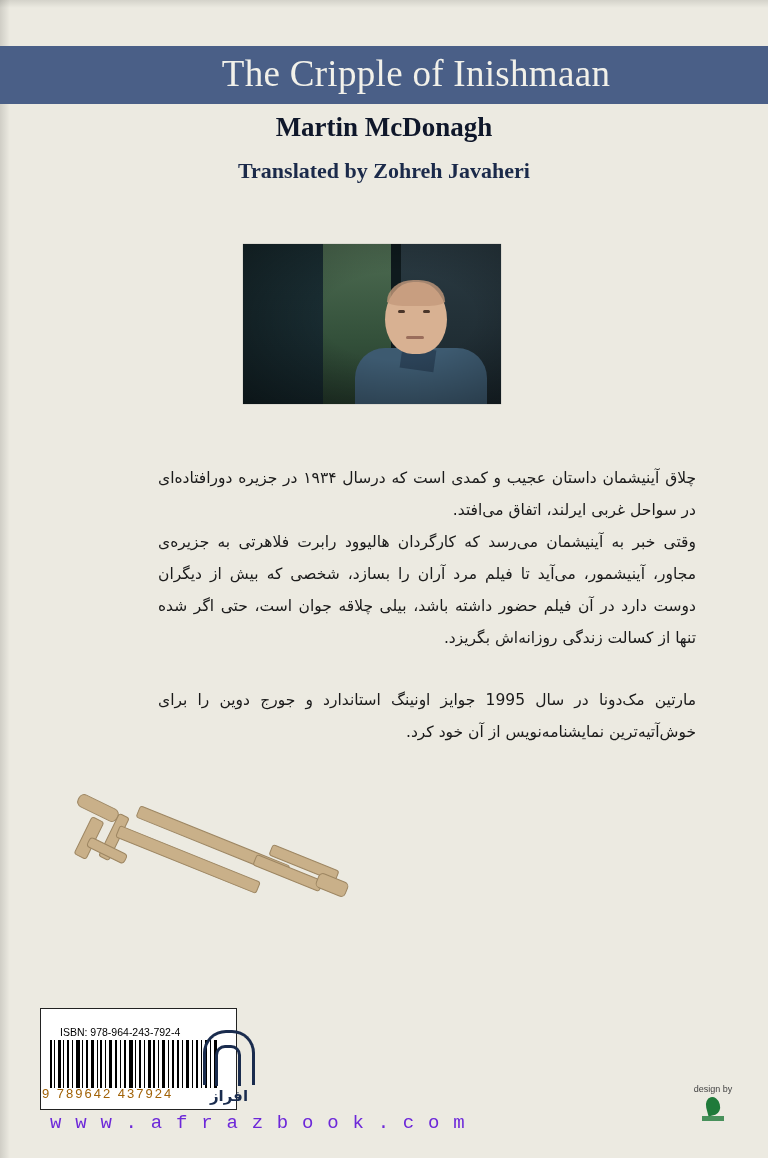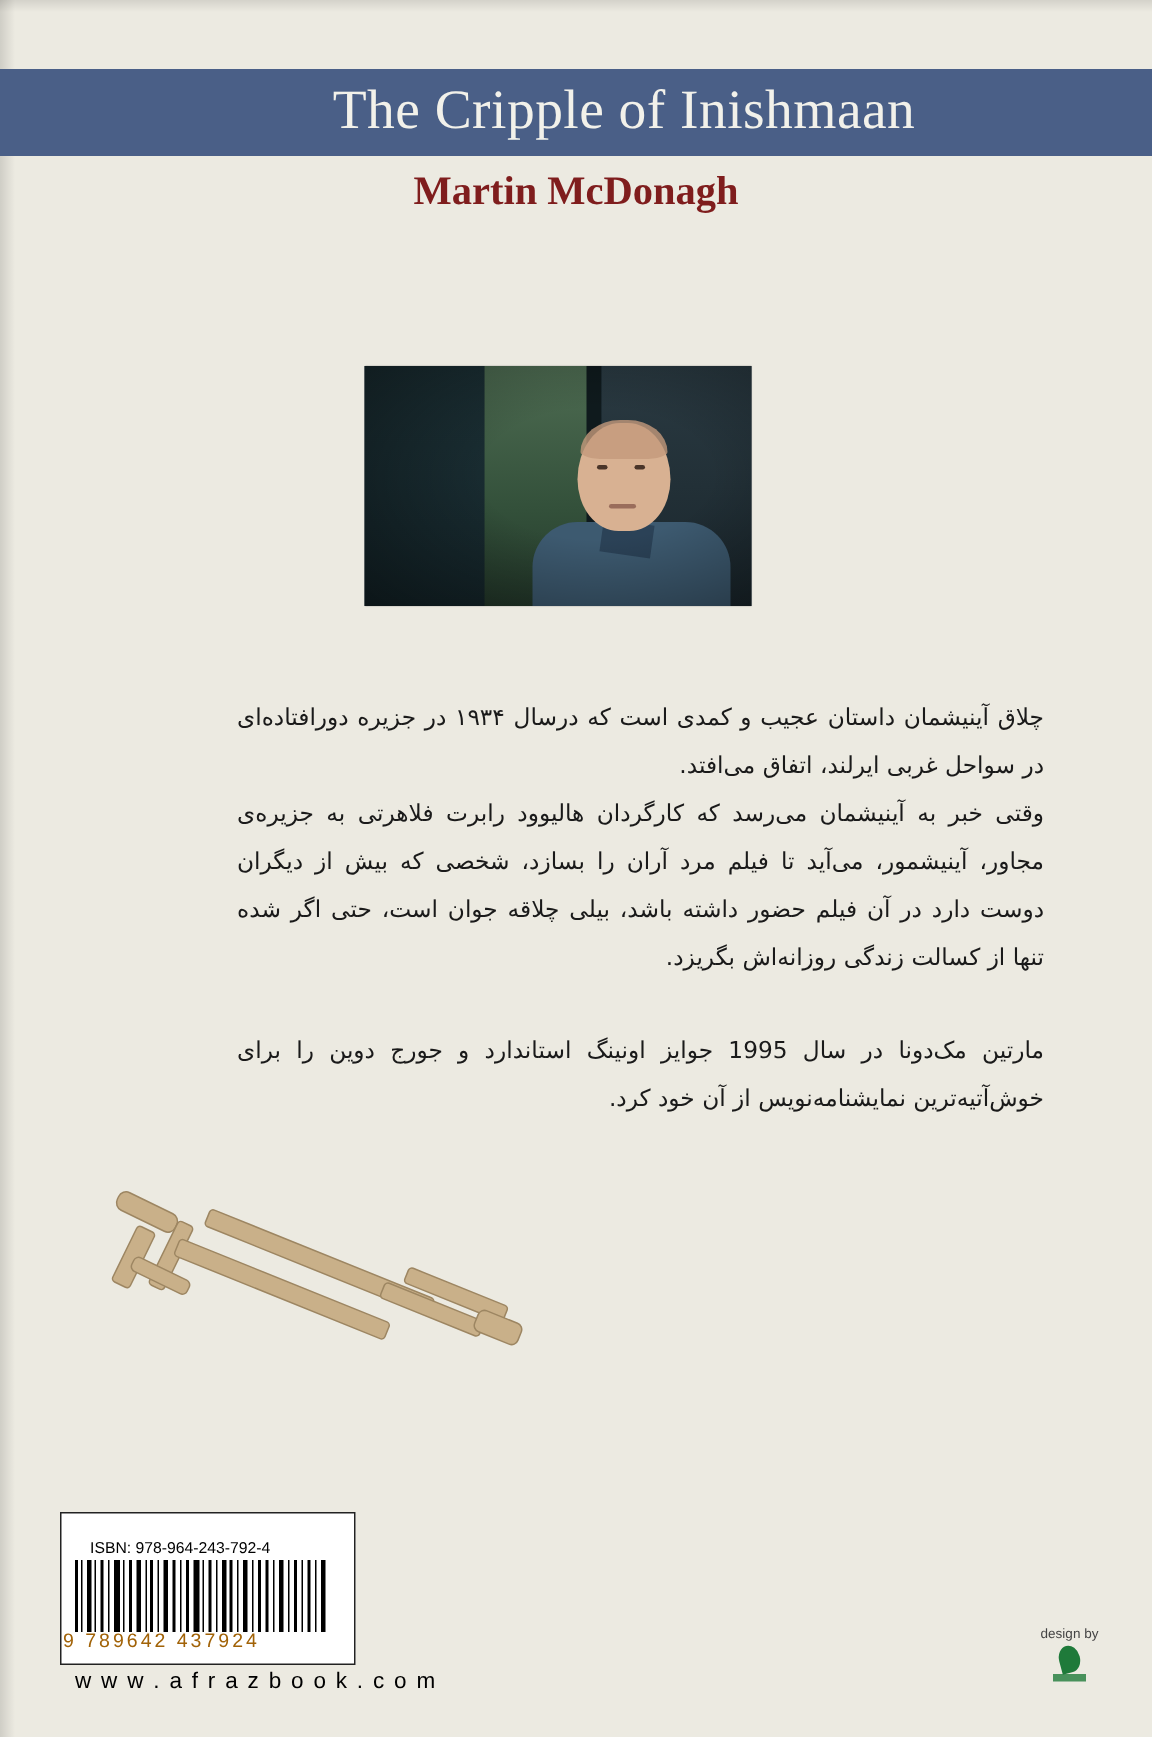--- a/index.html
+++ b/index.html
@@ -42,21 +42,21 @@
     font-weight: normal;
     letter-spacing: 0.3px;
     padding-left: 32px;
   }
   .author {
     position: absolute;
     top: 112px;
     left: 0;
     width: 768px;
     text-align: center;
-    color: #7f1d1d;
+    color: #0f172a;
     font-size: 27px;
     font-weight: bold;
     font-family: "Liberation Serif", serif;
   }
   .translator {
     position: absolute;
     top: 158px;
     left: 0;
     width: 768px;
     text-align: center;
@@ -218,24 +218,24 @@
     width: 192px;
     font-family: "Liberation Sans", sans-serif;
     font-size: 13px;
     letter-spacing: 2px;
     color: #a16207;
   }
   .website {
     position: absolute;
     left: 50px;
     top: 1112px;
-    font-family: Liberation Sans, sans-serif;
-    font-size: 15px;
+    font-family: Liberation Mono, monospace;
+    font-size: 19px;
     letter-spacing: 1.2px;
-    color: #000000;
+    color: #6d28d9;
   }
   
   .publisher {
     position: absolute;
     left: 196px;
     top: 1030px;
     width: 66px;
     height: 78px;
     text-align: center;
   }
@@ -314,20 +314,21 @@
 <body>
 
 <div class="page">
 
   <div class="edge-shadow-top"></div>
   <div class="edge-shadow-left"></div>
 
   <div class="title-band"></div>
   <div class="title-text">The Cripple of Inishmaan</div>
   <div class="author">Martin McDonagh</div>
+  <div class="translator">Translated by Zohreh Javaheri</div>
 
   <div class="photo">
     <div class="wall-left"></div>
     <div class="window"></div>
     <div class="window-frame"></div>
     <div class="wall-right"></div>
     <div class="body"></div>
     <div class="collar"></div>
     <div class="head"></div>
     <div class="hairline"></div>
@@ -392,20 +393,24 @@
       <i style="left:136px;width:3px"></i>
     <i style="left:142px;width:1px"></i>
       <i style="left:146px;width:2px"></i>
     <i style="left:151px;width:1px"></i>
       <i style="left:155px;width:2px"></i>
     <i style="left:160px;width:1px"></i>
       <i style="left:164px;width:3px"></i>
   </div>
   <div class="bar-digits">9  789642  437924</div>
 
+  <div class="publisher">
+    <div class="pub-arch"></div>
+    <div class="pub-name">افراز</div>
+  </div>
 
   <div class="website">w w w . a f r a z b o o k . c o m</div>
 
   <div class="design-by">
     <div class="design-label">design by</div>
     <div class="design-mark">
       <div class="leaf"></div>
       <div class="base"></div>
     </div>
   </div>

